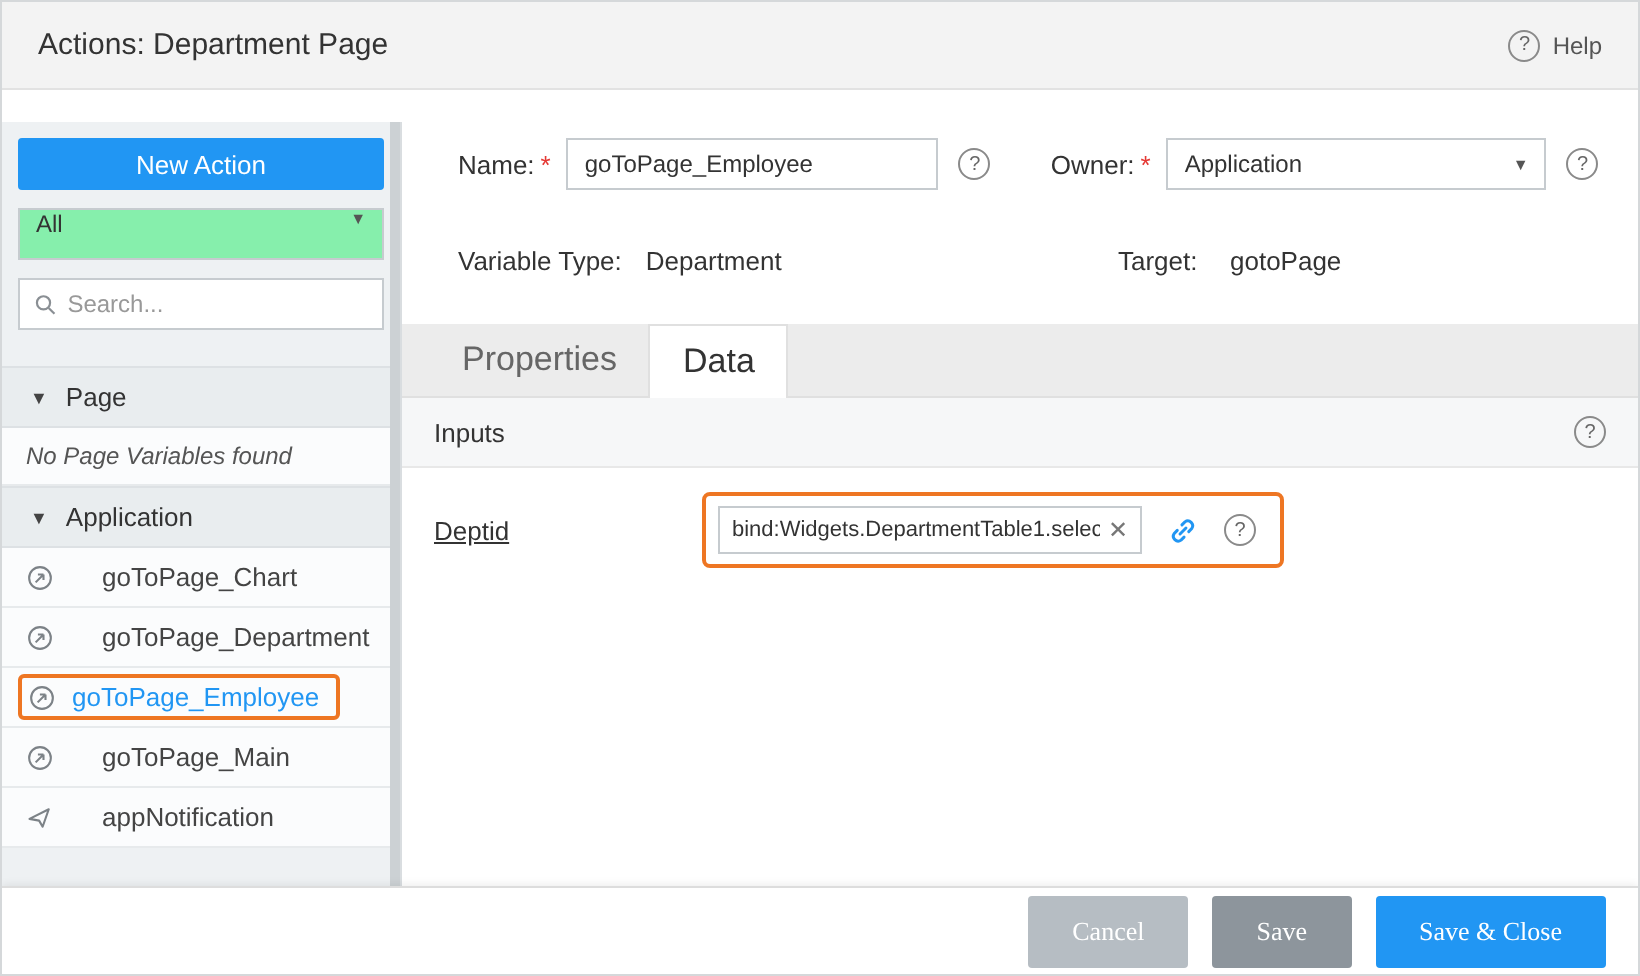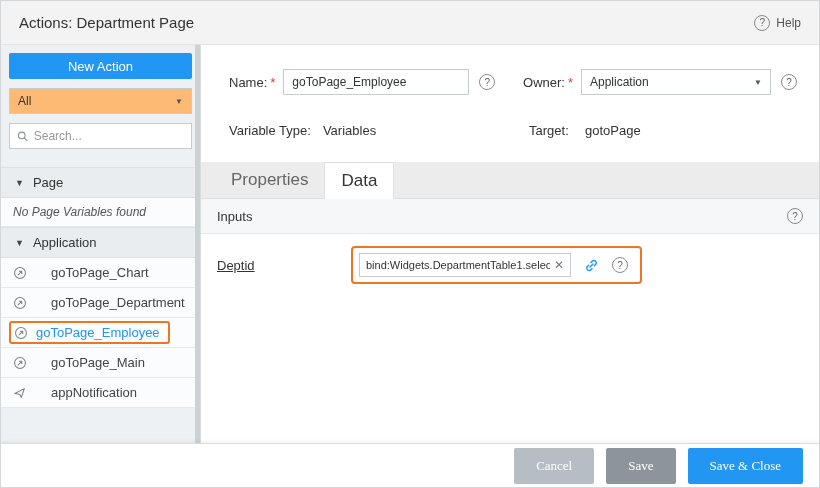--- a/index.html
+++ b/index.html
@@ -7,42 +7,42 @@
   .page { position: relative; width: 820px; height: 488px; background: #ffffff; overflow: hidden; border: 1px solid #d5d8da; }
 
   
   .header { height: 44px; background: #f3f3f3; border-bottom: 1px solid #e2e2e2; display: flex; align-items: center; padding: 0 18px; }
   .header-title { font-size: 15px; color: #333; }
   .help-link { margin-left: auto; display: flex; align-items: center; gap: 6px; font-size: 12px; color: #555; cursor: pointer; }
 
   .help-circle { width: 16px; height: 16px; border: 1px solid #8a8a8a; border-radius: 50%; display: inline-flex; align-items: center; justify-content: center; font-size: 10px; color: #666; flex: 0 0 auto; }
 
   
-  .sidebar { position: absolute; left: 0; top: 44px; width: 200px; bottom: 44px; background: #eef1f3; border-right: 1px solid #d9dde0; }
+  .sidebar { position: absolute; left: 0; top: 60px; width: 200px; bottom: 44px; background: #eef1f3; border-right: 1px solid #d9dde0; }
   .sidebar::after { content: ""; position: absolute; right: 0; top: 0; width: 5px; height: 100%; background: #ccd1d4; }
   .side-controls { padding: 8px; }
   .new-action-btn { display: block; width: 100%; height: 26px; background: #2196f3; color: #fff; border: none; border-radius: 2px; font-size: 13px; font-family: "Liberation Sans", sans-serif; cursor: pointer; }
-  .filter-select { margin-top: 9px; height: 26px; background: #fdba74; border: 1px solid #c6cbcf; display: flex; align-items: center; padding: 0 8px; font-size: 12px; color: #333; cursor: pointer; }
+  .filter-select { margin-top: 9px; height: 26px; background: #86efac; border: 1px solid #c6cbcf; display: flex; align-items: flex-start; padding: 0 8px; font-size: 12px; color: #333; cursor: pointer; }
   .caret { margin-left: auto; font-size: 8px; color: #555; }
   .search-box { margin-top: 9px; height: 26px; background: #fff; border: 1px solid #c6cbcf; display: flex; align-items: center; padding: 0 7px; gap: 5px; }
   .search-box input { border: none; outline: none; font-size: 12px; color: #333; width: 100%; font-family: "Liberation Sans", sans-serif; background: transparent; }
   .search-box input::placeholder { color: #999; }
 
   .tree { margin-top: 10px; }
   .tree-group-header { display: flex; align-items: center; gap: 9px; padding: 7px 14px; background: #e9edef; border-top: 1px solid #dde1e4; border-bottom: 1px solid #dde1e4; font-size: 13px; color: #333; cursor: pointer; }
   .tree-caret { font-size: 9px; color: #444; }
   .tree-empty { padding: 7px 12px; font-size: 12px; font-style: italic; color: #555; background: #fbfcfd; border-bottom: 1px solid #e7eaec; }
   .tree-item { display: flex; align-items: center; gap: 24px; padding: 7px 12px; background: #fbfcfd; border-bottom: 1px solid #e7eaec; font-size: 13px; color: #444; cursor: pointer; }
   .tree-item svg { flex: 0 0 auto; }
   .sel-wrap { display: flex; align-items: center; gap: 8px; border: 2px solid #ee7623; border-radius: 3px; padding: 2px 8px 2px 3px; margin: -4px 0 -4px -4px; }
   .sel-wrap .item-label { color: #2196f3; }
 
   
   .main { position: absolute; left: 200px; top: 44px; right: 0; bottom: 44px; background: #fff; }
-  .form-row { display: flex; align-items: center; padding: 0 22px 0 28px; }
+  .form-row { display: flex; align-items: center; padding: 0 22px 0 28px; gap: 30px; }
   .form-row.r1 { margin-top: 24px; }
   .form-row.r2 { margin-top: 28px; }
   .fgroup1 { width: 300px; display: flex; align-items: center; }
   .fgroup2 { flex: 1; display: flex; align-items: center; }
   .flabel { font-size: 13px; color: #333; }
   .req { color: #e53935; font-size: 13px; margin: 0 8px 0 3px; }
   .text-input { height: 26px; border: 1px solid #c6cbcf; padding: 0 8px; font-size: 12px; color: #333; width: 186px; font-family: "Liberation Sans", sans-serif; outline: none; }
   .select-box { height: 26px; border: 1px solid #c6cbcf; width: 190px; display: flex; align-items: center; padding: 0 8px; font-size: 12px; color: #333; background: #fff; cursor: pointer; }
   .ml10 { margin-left: 10px; }
   .fvalue { font-size: 13px; color: #333; margin-left: 12px; }
@@ -170,21 +170,21 @@
           <span>Application</span>
           <span class="caret">▼</span>
         </div>
         <span class="help-circle ml10">?</span>
       </div>
     </div>
 
     <div class="form-row r2">
       <div class="fgroup1">
         <span class="flabel">Variable Type:</span>
-        <span class="fvalue">Variables</span>
+        <span class="fvalue">Department</span>
       </div>
       <div class="fgroup2">
         <span class="flabel target">Target:</span>
         <span class="fvalue">gotoPage</span>
       </div>
     </div>
 
     <div class="tabstrip">
       <div class="tab">Properties</div>
       <div class="tab active">Data</div>

